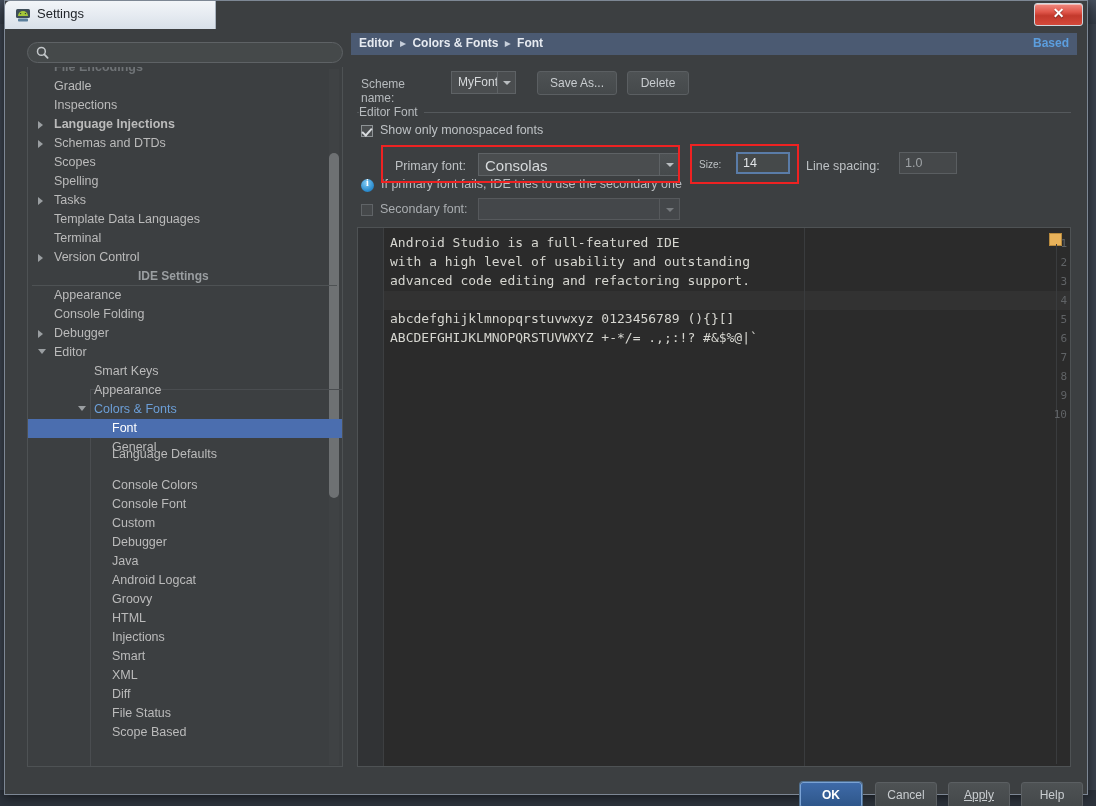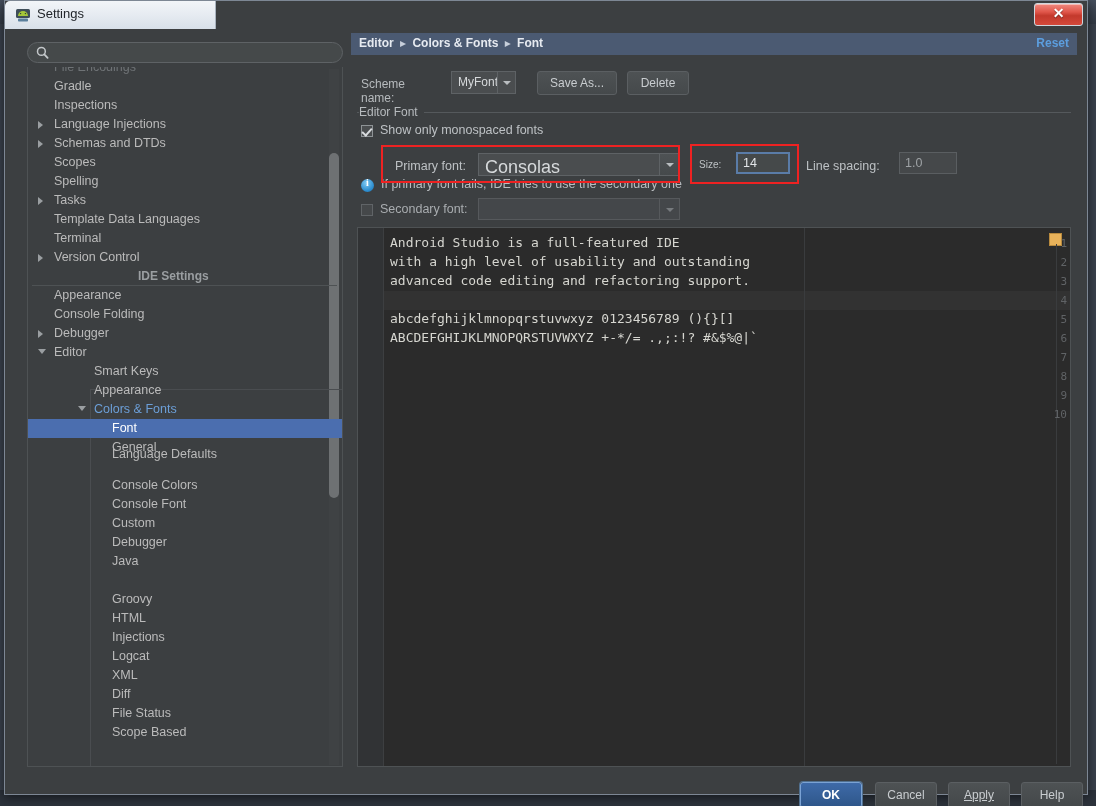--- a/index.html
+++ b/index.html
@@ -228,21 +228,21 @@
   #lbl-mono { position:absolute; left:29px; top:90px; font-size:12.5px; color:#bdc1c4; }
 
   #chk-secondary { left:10px; top:171px; }
   #lbl-secondary { position:absolute; left:29px; top:169px; font-size:12.5px; color:#a9adb0; }
 
   #lbl-primary { position:absolute; left:44px; top:126px; font-size:12.5px; color:#bdc1c4; }
   #primary-combo {
     position:absolute; left:127px; top:120px; width:197px; height:23px;
     background:#4a4d4f; border:1px solid #5e6265; box-sizing:border-box;
   }
-  #primary-combo .val { position:absolute; left:6px; top:3px; font-size:18px; color:#d6d9db;}
+  #primary-combo .val { position:absolute; left:6px; top:3px; font-size:15px; color:#d6d9db;}
   #primary-arrow {
     position:absolute; left:308px; top:120px; width:21px; height:23px;
     background: linear-gradient(180deg,#4e5254 0%,#45494b 100%);
     border:1px solid #5e6265; box-sizing:border-box;
   }
   #lbl-size { position:absolute; left:348px; top:126px; font-size:10px; color:#bdc1c4;}
   #size-field {
     position:absolute; left:385px; top:119px; width:54px; height:22px;
     background:#45494a; border:2px solid #5a7ca8; box-sizing:border-box;
   }
@@ -401,30 +401,30 @@
         </svg>
       </span>
       <span id="search-input-text" placeholder=""></span>
     </div>
 
     <div id="tree-panel">
       <div id="tree-scroll-track"></div>
       <div id="tree-scrollbar"></div>
       <div id="subtree-box"></div>
 
-    <div class="tree-item faded" style="top: -9px; overflow: hidden;">
+    <div class="tree-item faded" style="top: -9px; overflow: hidden; font-weight: bold;">
           <span class="lbl" style="left: 26px;">File Encodings</span>
         </div>
         <div class="tree-item" style="top: 10px;">
           <span class="lbl" style="left: 26px;">Gradle</span>
         </div>
         <div class="tree-item" style="top: 29px;">
           <span class="lbl" style="left: 26px;">Inspections</span>
         </div>
-        <div class="tree-item" style="top: 48px;">
+        <div class="tree-item" style="top: 48px; font-weight: bold;">
           <i class="arrow collapsed" style="left: 10px;"></i>
           <span class="lbl" style="left: 26px;">Language Injections</span>
         </div>
         <div class="tree-item" style="top: 67px;">
           <i class="arrow collapsed" style="left: 10px;"></i>
           <span class="lbl" style="left: 26px;">Schemas and DTDs</span>
         </div>
         <div class="tree-item" style="top: 86px;">
           <span class="lbl" style="left: 26px;">Scopes</span>
         </div>
@@ -490,31 +490,34 @@
         </div>
         <div class="tree-item" style="top: 447px;">
           <span class="lbl" style="left: 84px;">Custom</span>
         </div>
         <div class="tree-item" style="top: 466px;">
           <span class="lbl" style="left: 84px;">Debugger</span>
         </div>
         <div class="tree-item" style="top: 485px;">
           <span class="lbl" style="left: 84px;">Java</span>
         </div>
+        <div class="tree-item" style="top: 504px;">
+          <span class="lbl" style="left: 84px;">Android Logcat</span>
+        </div>
         <div class="tree-item" style="top: 523px;">
           <span class="lbl" style="left: 84px;">Groovy</span>
         </div>
         <div class="tree-item" style="top: 542px;">
           <span class="lbl" style="left: 84px;">HTML</span>
         </div>
         <div class="tree-item" style="top: 561px;">
           <span class="lbl" style="left: 84px;">Injections</span>
         </div>
         <div class="tree-item" style="top: 580px;">
-          <span class="lbl" style="left: 84px;">Logcat</span>
+          <span class="lbl" style="left: 84px;">Smart</span>
         </div>
         <div class="tree-item" style="top: 599px;">
           <span class="lbl" style="left: 84px;">XML</span>
         </div>
         <div class="tree-item" style="top: 618px;">
           <span class="lbl" style="left: 84px;">Diff</span>
         </div>
         <div class="tree-item" style="top: 637px;">
           <span class="lbl" style="left: 84px;">File Status</span>
         </div>
@@ -526,21 +529,21 @@
     <div id="right">
 
       <div id="breadcrumb-bar">
         <div id="breadcrumb">
           <span>Editor</span>
           <span class="sep">▸</span>
           <span>Colors &amp; Fonts</span>
           <span class="sep">▸</span>
           <span>Font</span>
         </div>
-        <div id="reset-link">Reset</div>
+        <div id="reset-link">Based</div>
       </div>
 
       <div id="scheme-row">
         <div id="scheme-label">Scheme name:</div>
         <div id="scheme-combo">
           <span class="val">MyFont</span>
           <span class="arrowbtn">
               <i class="caret-down"></i>
             </span>
         </div>

